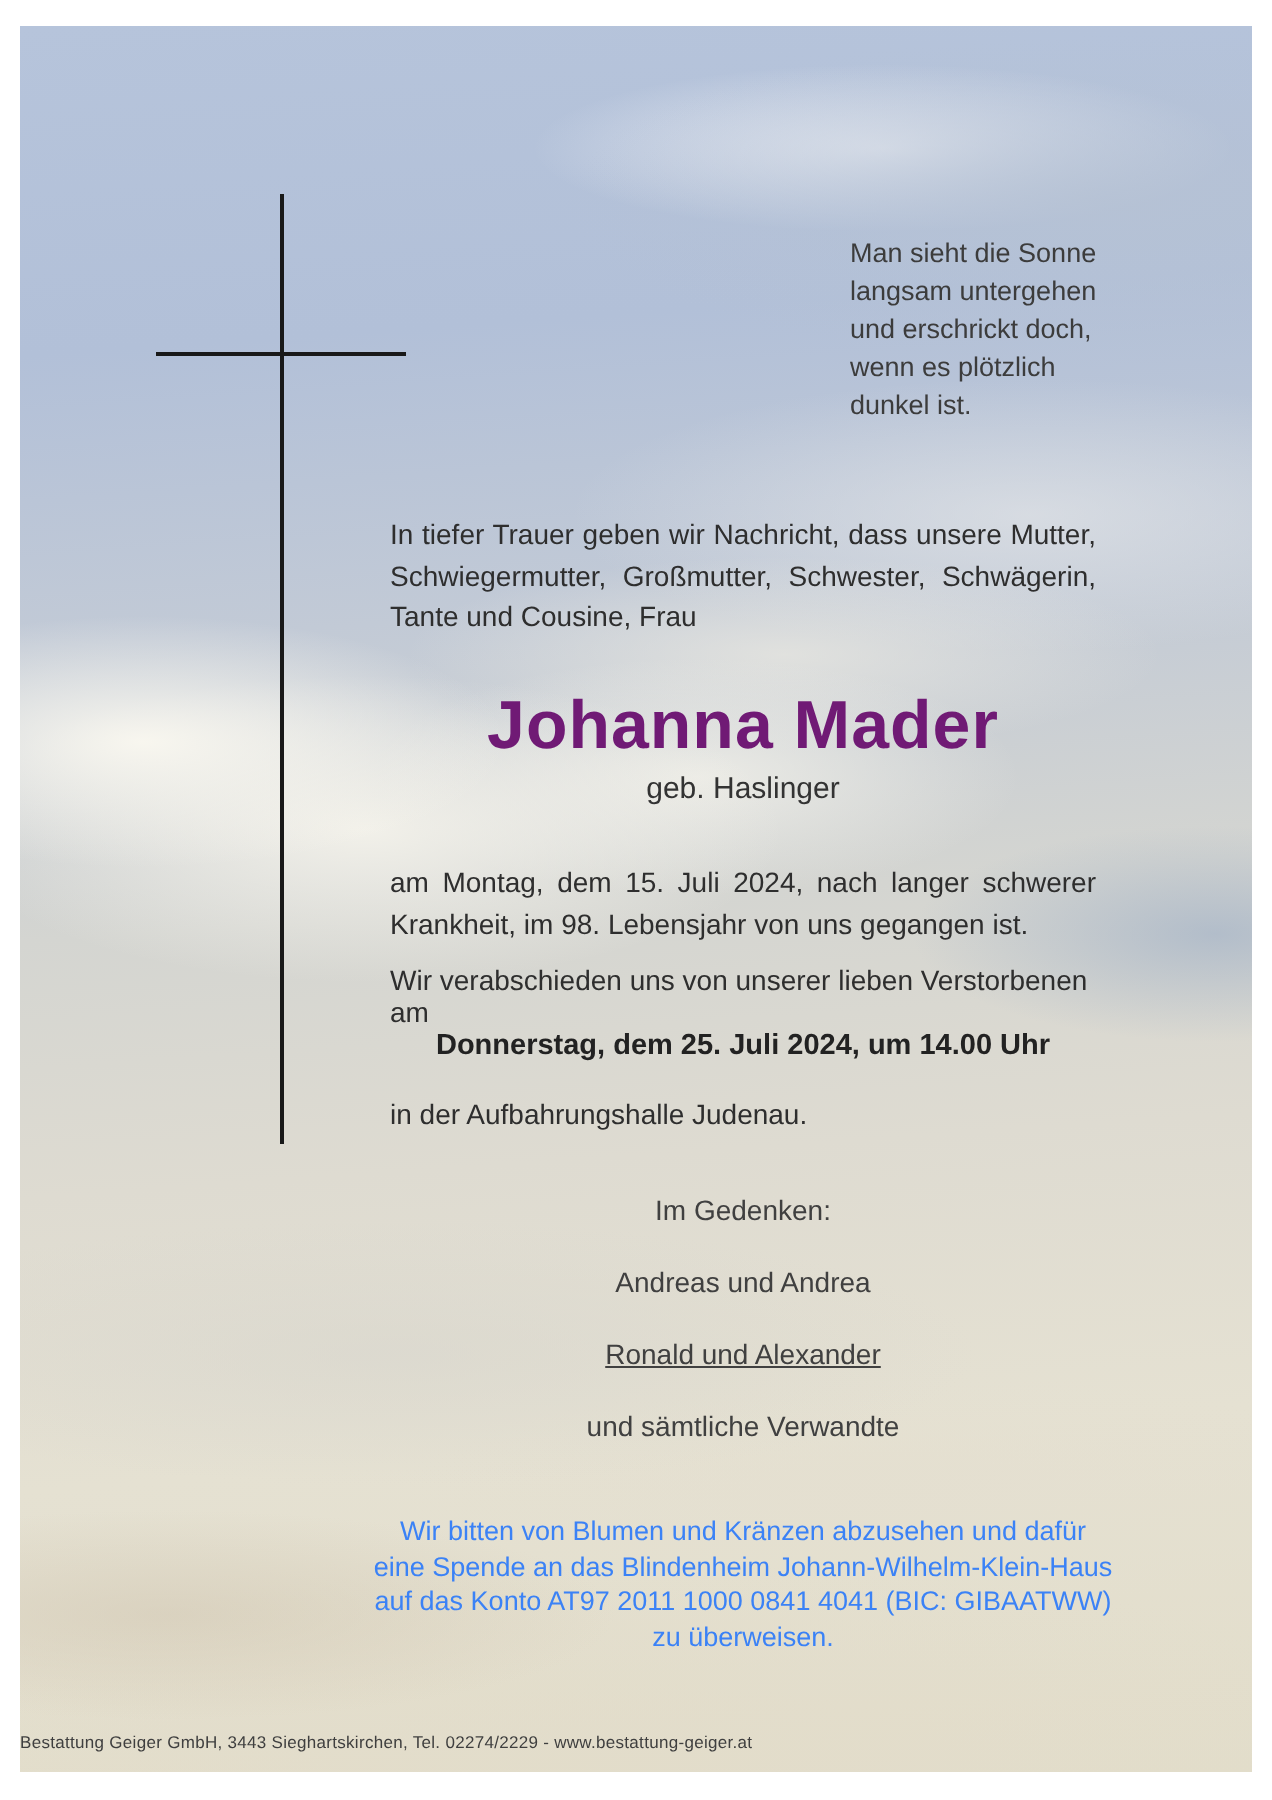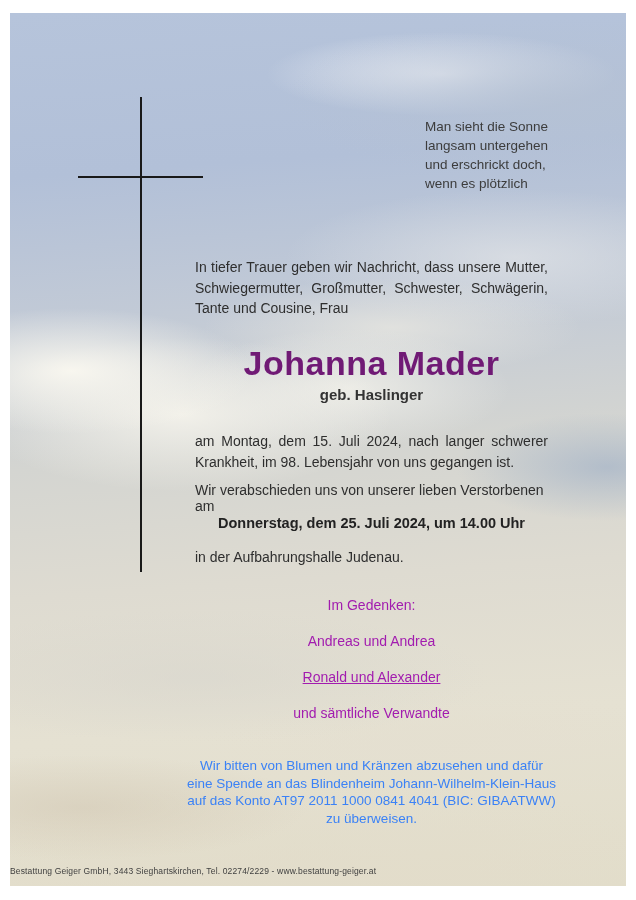--- a/index.html
+++ b/index.html
@@ -36,27 +36,27 @@
 
   .quote{position:absolute;left:425px;top:117px;width:150px;
          font-size:13.5px;line-height:19px;color:#3c3c3c;}
   .col{position:absolute;left:195px;width:353px;}
   .jline{text-align:justify;text-align-last:justify;}
   .jlast{text-align:left;}
   .intro{top:257px;font-size:14px;line-height:20.5px;}
   .name{position:absolute;left:160px;top:344px;width:423px;text-align:center;
         font-size:34px;font-weight:bold;color:#701a75;letter-spacing:0.5px;}
   .maiden{position:absolute;left:160px;top:386px;width:423px;text-align:center;
-          font-size:15px;color:#333;font-weight:bold;}
+          font-size:15px;color:#333;}
   .death{top:431px;font-size:14px;line-height:20.5px;}
   .farewell{top:482px;font-size:14px;}
   .svc-date{position:absolute;left:160px;top:515px;width:423px;text-align:center;
             font-size:14.5px;font-weight:bold;color:#222;}
   .svc-loc{top:549px;font-size:14px;}
-  .mem{position:absolute;left:160px;width:423px;text-align:center;font-size:14px;color:#a21caf;}
+  .mem{position:absolute;left:160px;width:423px;text-align:center;font-size:14px;color:#404040;}
   .mem-0{top:597px;} .mem-1{top:633px;} .mem-2{top:669px;text-decoration:underline;} .mem-3{top:705px;}
   .donation{position:absolute;left:128px;top:757px;width:487px;text-align:center;
             font-size:13.5px;line-height:17.5px;color:#3b82f6;}
   .footer{position:absolute;left:10px;top:866px;width:616px;text-align:left;
           font-size:8.5px;color:#3f3f3f;letter-spacing:0.15px;}
 </style>
 </head>
 <body>
 
 <div class="page">
@@ -65,20 +65,21 @@
   <div>
     <div class="cross-bar cross-v"></div>
     <div class="cross-bar cross-h"></div>
   </div>
 
   <div class="quote">
     <div>Man sieht die Sonne</div>
     <div>langsam untergehen</div>
     <div>und erschrickt doch,</div>
     <div>wenn es plötzlich</div>
+    <div>dunkel ist.</div>
   </div>
 
   <div class="col intro">
     <div class="jline">In tiefer Trauer geben wir Nachricht, dass unsere Mutter,</div>
     <div class="jline">Schwiegermutter, Großmutter, Schwester, Schwägerin,</div>
     <div class="jlast">Tante und Cousine, Frau</div>
   </div>
 
   <div class="name">Johanna Mader</div>
   <div class="maiden">geb. Haslinger</div>

